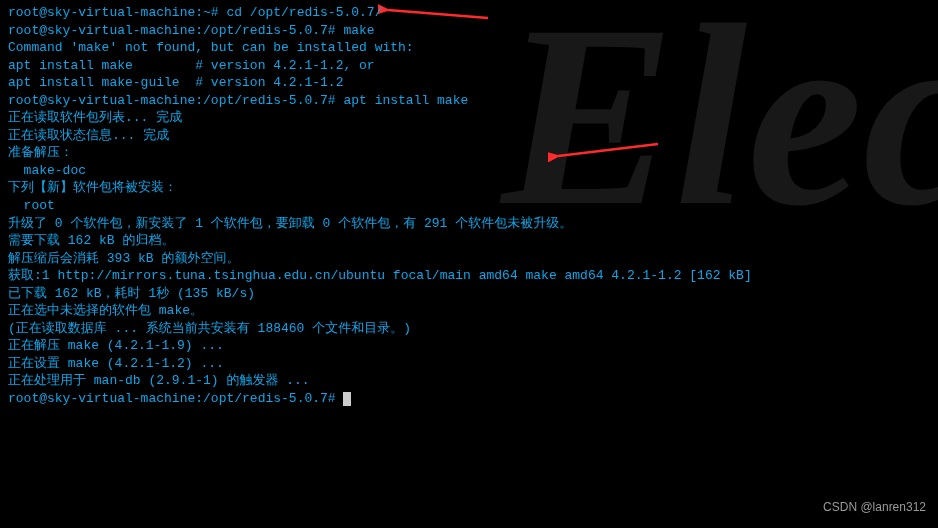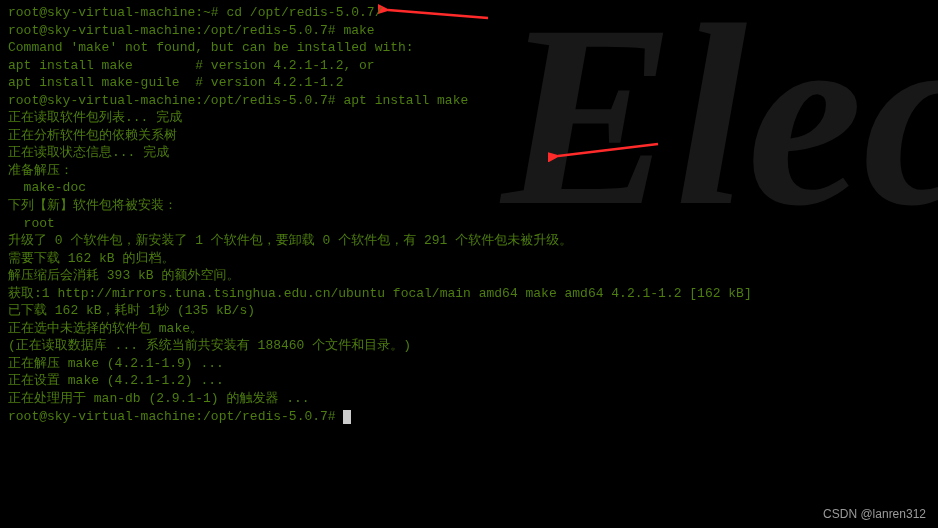--- a/index.html
+++ b/index.html
@@ -14,36 +14,36 @@
       font-family: 'Courier New', monospace;
       font-size: 13px;
       color: #fff;
       padding: 4px 8px;
       position: relative;
       overflow: hidden;
       line-height: 1.35;
     }
     .term-line {
       white-space: pre;
-      color: #4d7c0f;
+      color: #0ea5e9;
     }
     .cursor {
       display: inline-block;
       width: 8px;
       height: 14px;
       background: #ccc;
       vertical-align: text-bottom;
     }
     .arrow {
       position: absolute;
       pointer-events: none;
     }
     .watermark {
       position: absolute;
-      bottom: 6px;
+      bottom: 13px;
       right: 12px;
       color: #9a9a9a;
       font-size: 12px;
       font-family: Arial, sans-serif;
     }
     .bg-glyph {
       position: absolute;
       font-family: 'Brush Script MT', cursive;
       font-size: 260px;
       color: #181818;
@@ -66,21 +66,20 @@
   <div class="term-line">root@sky-virtual-machine:~# cd /opt/redis-5.0.7/</div>
   <div class="term-line">root@sky-virtual-machine:/opt/redis-5.0.7# make</div>
   <div class="term-line"></div>
   <div class="term-line">Command 'make' not found, but can be installed with:</div>
   <div class="term-line"></div>
   <div class="term-line">apt install make        # version 4.2.1-1.2, or</div>
   <div class="term-line">apt install make-guile  # version 4.2.1-1.2</div>
   <div class="term-line"></div>
   <div class="term-line">root@sky-virtual-machine:/opt/redis-5.0.7# apt install make</div>
   <div class="term-line">正在读取软件包列表... 完成</div>
-  <div class="term-line">正在分析软件包的依赖关系树</div>
   <div class="term-line">正在读取状态信息... 完成</div>
   <div class="term-line">准备解压：</div>
   <div class="term-line">  make-doc</div>
   <div class="term-line">下列【新】软件包将被安装：</div>
   <div class="term-line">  root</div>
   <div class="term-line">升级了 0 个软件包，新安装了 1 个软件包，要卸载 0 个软件包，有 291 个软件包未被升级。</div>
   <div class="term-line">需要下载 162 kB 的归档。</div>
   <div class="term-line">解压缩后会消耗 393 kB 的额外空间。</div>
   <div class="term-line">获取:1 http://mirrors.tuna.tsinghua.edu.cn/ubuntu focal/main amd64 make amd64 4.2.1-1.2 [162 kB]</div>
   <div class="term-line">已下载 162 kB，耗时 1秒 (135 kB/s)</div>

